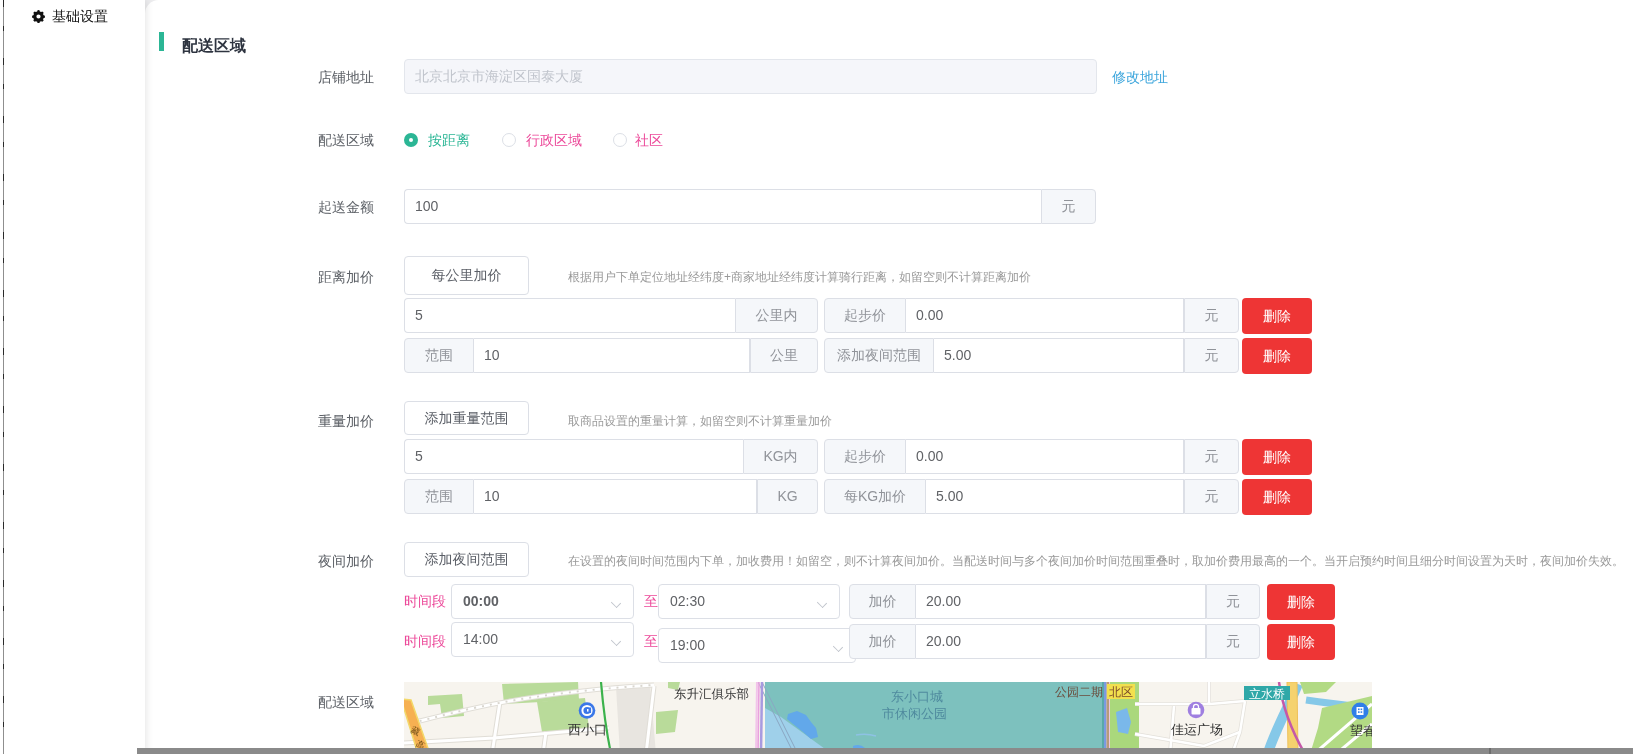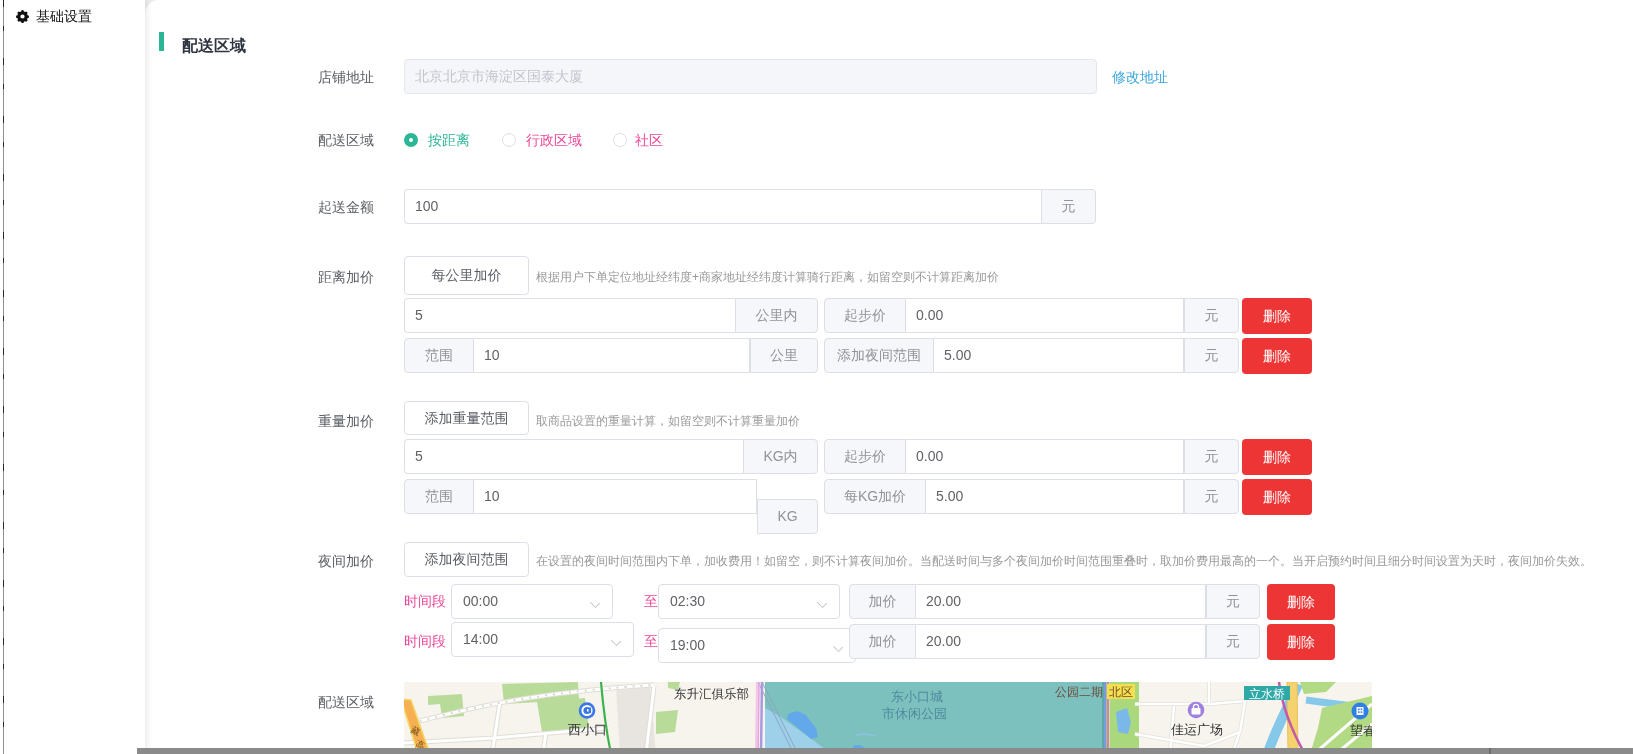--- a/index.html
+++ b/index.html
@@ -7,41 +7,41 @@
   font-family:"Liberation Sans", sans-serif; }
 #page { position:relative; width:1633px; height:754px; overflow:hidden; background:#fff; }
 .abs { position:absolute; }
 
 #corner { position:absolute; left:145px; top:0; width:18px; height:18px; background:#ececee; }
 #corner > div { position:absolute; inset:0; background:#fff; border-radius:14px 0 0 0; }
 #sidebar { position:absolute; left:0; top:0; width:145px; height:754px; background:#fff;
   box-shadow:2px 0 7px rgba(0,0,0,0.09); }
 #dashline { position:absolute; left:3px; top:0; width:1px; height:754px;
   background:repeating-linear-gradient(180deg,#2a2a2a 0 7px,#8f8f8f 7px 26px,#2a2a2a 26px 31px,#8f8f8f 31px 58px); }
-#menuitem { position:absolute; left:16px; top:8px; height:16px; color:#141414; font-size:14px; }
+#menuitem { position:absolute; left:32px; top:8px; height:16px; color:#141414; font-size:14px; }
 #menuitem svg { vertical-align:-2px; }
 #menuitem span { margin-left:7px; }
 
 #tbar { position:absolute; left:159px; top:32px; width:5px; height:19px; background:#2bb695; }
 #ttext { position:absolute; left:182px; top:36px; font-size:16px; font-weight:bold; color:#2e3440; }
 
 .lbl { position:absolute; left:0; width:374px; text-align:right; font-size:14px;
   color:#5c6066; line-height:14px; }
 .ctl { position:absolute; height:35px; font-size:14px; border:1px solid #dcdfe6;
   background:#fff; color:#606266; line-height:33px; }
 .inp { padding-left:10px; }
 .gr { background:#f5f7fa; color:#909399; text-align:center; }
 .rl { border-radius:4px 0 0 4px; border-right:none; }
 .rr { border-radius:0 4px 4px 0; border-left:1px solid #dcdfe6; }
 .rb { border-radius:4px; }
 .btn { position:absolute; height:36px; width:70px; background:#ee3535; color:#fff;
   font-size:14px; text-align:center; line-height:36px; border-radius:4px; }
 .abtn { position:absolute; left:404px; width:125px; background:#fff; border:1px solid #dcdfe6;
   border-radius:4px; color:#5a5e66; font-size:14px; text-align:center; }
-.hint { position:absolute; left:536px; font-size:12px; color:#999; line-height:12px; white-space:nowrap; }
+.hint { position:absolute; left:568px; font-size:12px; color:#999; line-height:12px; white-space:nowrap; }
 .txt { position:absolute; font-size:14px; color:#ec4899; line-height:14px; }
 
 .radio { position:absolute; width:14px; height:14px; border-radius:50%; }
 .radio.on { background:#2bb695; }
 .radio.on::after { content:""; position:absolute; left:5px; top:5px; width:4px; height:4px;
   border-radius:50%; background:#fff; }
 .radio.off { background:#fff; border:1px solid #dcdfe6; }
 
 .caret { position:absolute; top:14px; right:12px; width:9px; height:9px; }
 .caret::before { content:""; position:absolute; left:0; top:0; width:7px; height:7px;
@@ -101,32 +101,32 @@
 
 <div class="ctl rl inp" style="left:404px; top:439px; width:339px;">5</div>
 <div class="ctl gr rr" style="left:743px; top:439px; width:75px;">KG内</div>
 <div class="ctl gr rl" style="left:824px; top:439px; width:82px; border-right:1px solid #dcdfe6;">起步价</div>
 <div class="ctl inp" style="left:906px; top:439px; width:278px; border-left:none;">0.00</div>
 <div class="ctl gr rr" style="left:1184px; top:439px; width:55px;">元</div>
 <div class="btn" style="left:1242px; top:439px;">删除</div>
 
 <div class="ctl gr rl" style="left:404px; top:479px; width:70px; border-right:1px solid #dcdfe6;">范围</div>
 <div class="ctl inp" style="left:474px; top:479px; width:283px; border-left:none;">10</div>
-<div class="ctl gr rr" style="left:757px; top:499px; width:61px;">KG</div>
+<div class="ctl gr rr" style="left:757px; top:479px; width:61px;">KG</div>
 <div class="ctl gr rl" style="left:824px; top:479px; width:102px; border-right:1px solid #dcdfe6;">每KG加价</div>
 <div class="ctl inp" style="left:926px; top:479px; width:258px; border-left:none;">5.00</div>
 <div class="ctl gr rr" style="left:1184px; top:479px; width:55px;">元</div>
 <div class="btn" style="left:1242px; top:479px;">删除</div>
 
 <div class="lbl" style="top:554px;">夜间加价</div>
 <div class="abtn" style="top:542px; height:35px; line-height:33px;">添加夜间范围</div>
 <div class="hint" style="top:555px;">在设置的夜间时间范围内下单，加收费用！如留空，则不计算夜间加价。当配送时间与多个夜间加价时间范围重叠时，取加价费用最高的一个。当开启预约时间且细分时间设置为天时，夜间加价失效。</div>
 
 <div class="txt" style="left:404px; top:594px;">时间段</div>
-<div class="ctl rb" style="left:451px; top:584px; width:162px; padding-left:11px;">00:00<span class="caret"></span></div>
+<div class="ctl rb" style="left:451px; top:584px; width:183px; padding-left:11px;font-weight:bold;">00:00<span class="caret"></span></div>
 <div class="txt" style="left:644px; top:594px;">至</div>
 <div class="ctl rb" style="left:658px; top:584px; width:182px; padding-left:11px;">02:30<span class="caret"></span></div>
 <div class="ctl gr rl" style="left:849px; top:584px; width:67px; border-right:1px solid #dcdfe6;">加价</div>
 <div class="ctl inp" style="left:916px; top:584px; width:290px; border-left:none;">20.00</div>
 <div class="ctl gr rr" style="left:1206px; top:584px; width:54px;">元</div>
 <div class="btn" style="left:1267px; top:584px; width:68px;">删除</div>
 
 <div class="txt" style="left:404px; top:634px;">时间段</div>
 <div class="ctl rb" style="left:451px; top:622px; width:183px; padding-left:11px;">14:00<span class="caret"></span></div>
 <div class="txt" style="left:644px; top:634px;">至</div>

